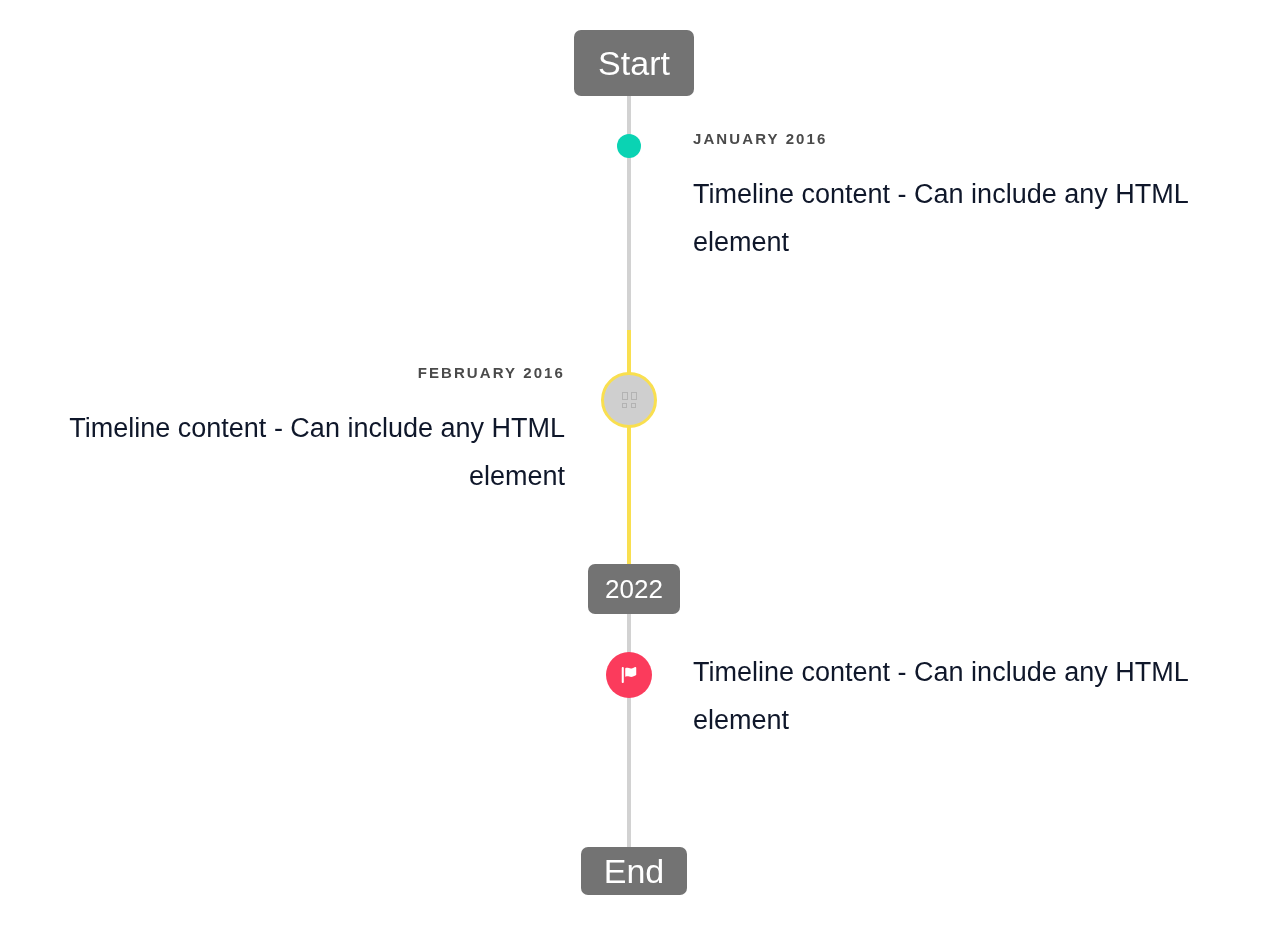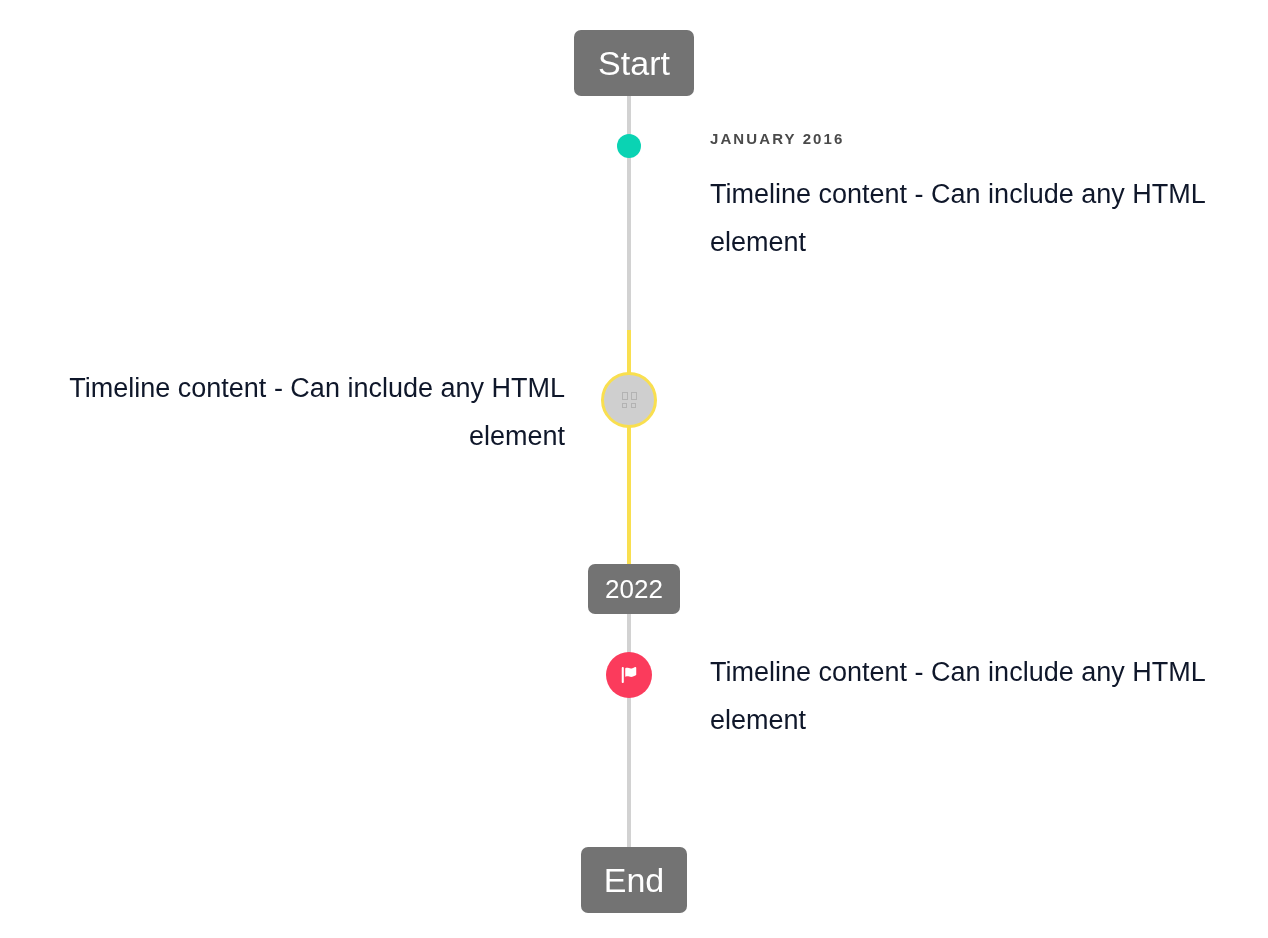--- a/index.html
+++ b/index.html
@@ -61,32 +61,32 @@
   }
   .cap-middle {
     top: 564px;
     width: 92px;
     height: 50px;
     font-size: 26px;
   }
   .cap-end {
     top: 847px;
     width: 106px;
-    height: 66px;
+    height: 48px;
     font-size: 34px;
   }
 
   
   .event {
     position: absolute;
     left: 0;
     width: 1268px;
     display: flex;
   }
-  .event.right { justify-content: flex-start; padding-left: 17px; }
+  .event.right { justify-content: flex-start; }
   .event.left  { justify-content: flex-start; }
 
   .event-body {
     width: 524px;
   }
   .event.right .event-body {
     margin-left: 693px;
     text-align: left;
   }
   .event.left .event-body {
@@ -196,20 +196,21 @@
         <span class="tofu-box small"></span>
       </span>
       <span class="tofu-col">
         <span class="tofu-box"></span>
         <span class="tofu-box small"></span>
       </span>
     </span>
   </div>
   <div class="event left event-feb">
     <div class="event-body">
+      <div class="event-date">FEBRUARY 2016</div>
       <div class="event-text">Timeline content - Can include any HTML element</div>
     </div>
   </div>
 
   <div class="cap cap-middle">2022</div>
 
   <div class="marker marker-flag">
     <svg width="22" height="22" viewBox="0 0 24 24" aria-hidden="true">
       <path fill="#ffffff" d="M5.2 3.2c.62 0 1.12.5 1.12 1.12v15.36c0 .62-.5 1.12-1.12 1.12s-1.12-.5-1.12-1.12V4.32c0-.62.5-1.12 1.12-1.12z"></path>
       <path fill="#ffffff" d="M7.9 4.6c2.6-1.3 4.6.9 7.2.2 1.5-.4 2.6-1 3.5-1.5.6-.3 1.3.1 1.3.8v7.4c0 .35-.18.66-.48.82-1 .55-2.2 1.25-3.8 1.68-2.6.7-4.6-1.5-7.2-.2-.3.15-.52-.06-.52-.4V5.02c0-.18.1-.34.26-.42z"></path>

